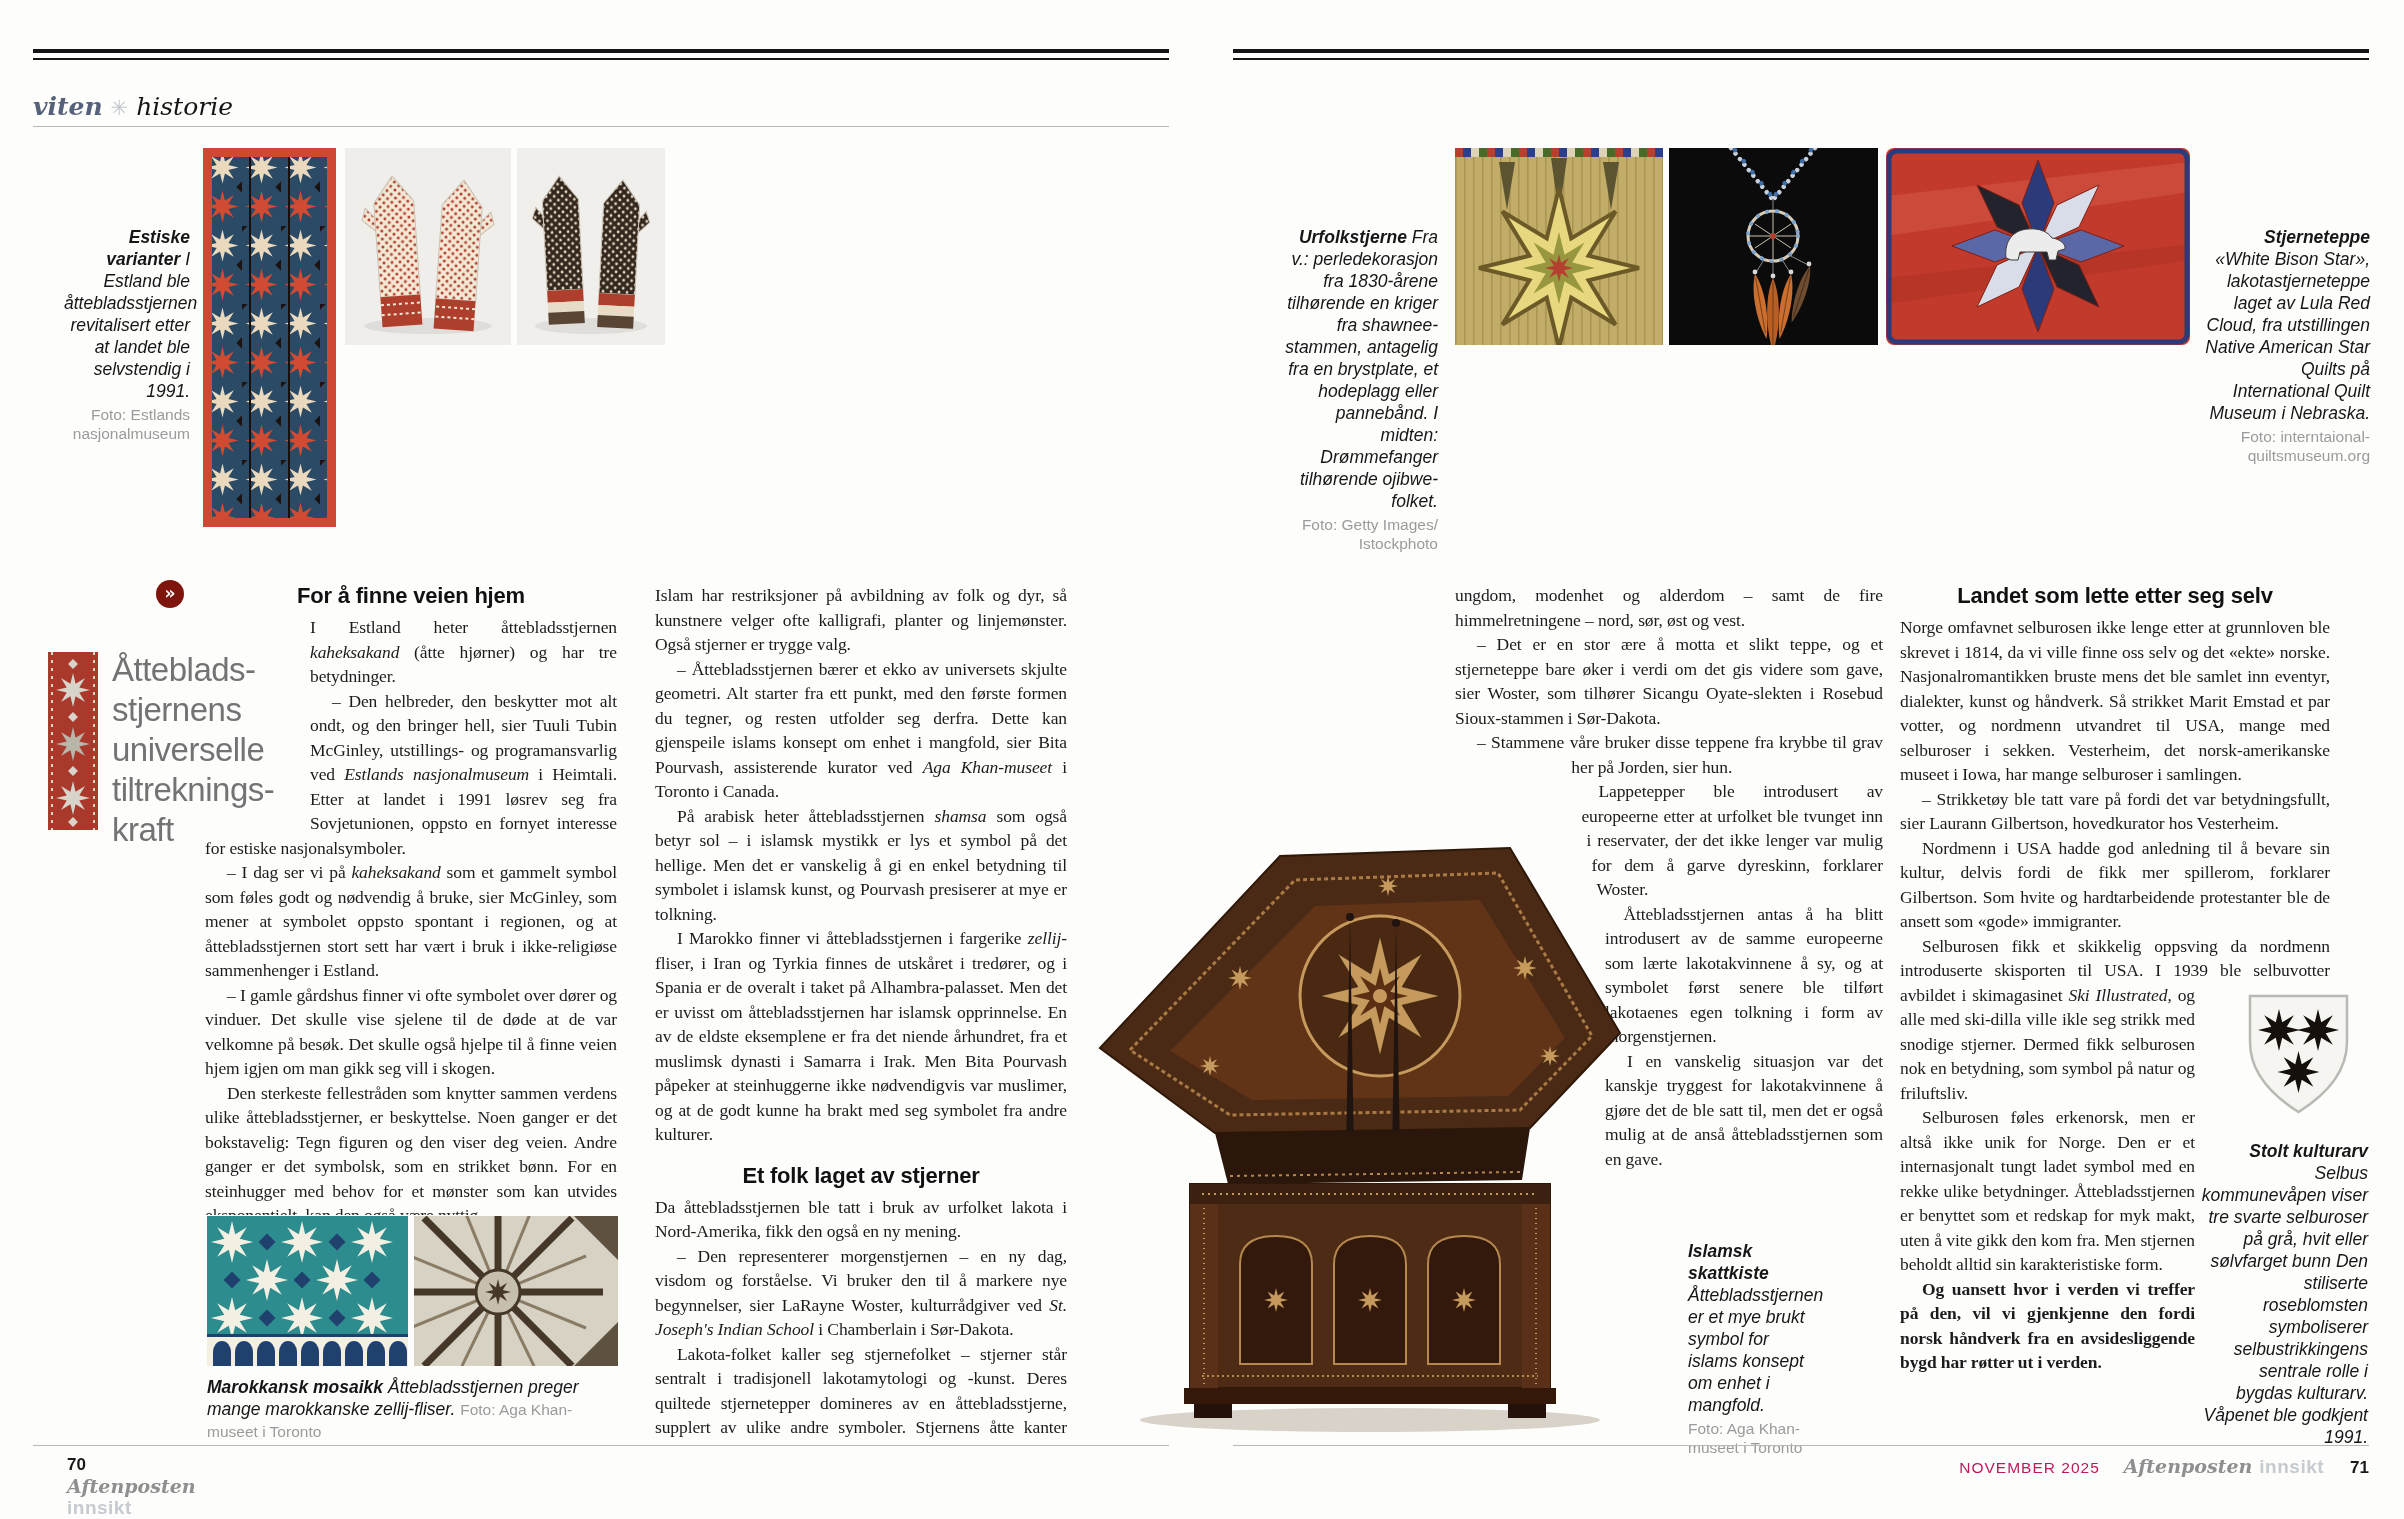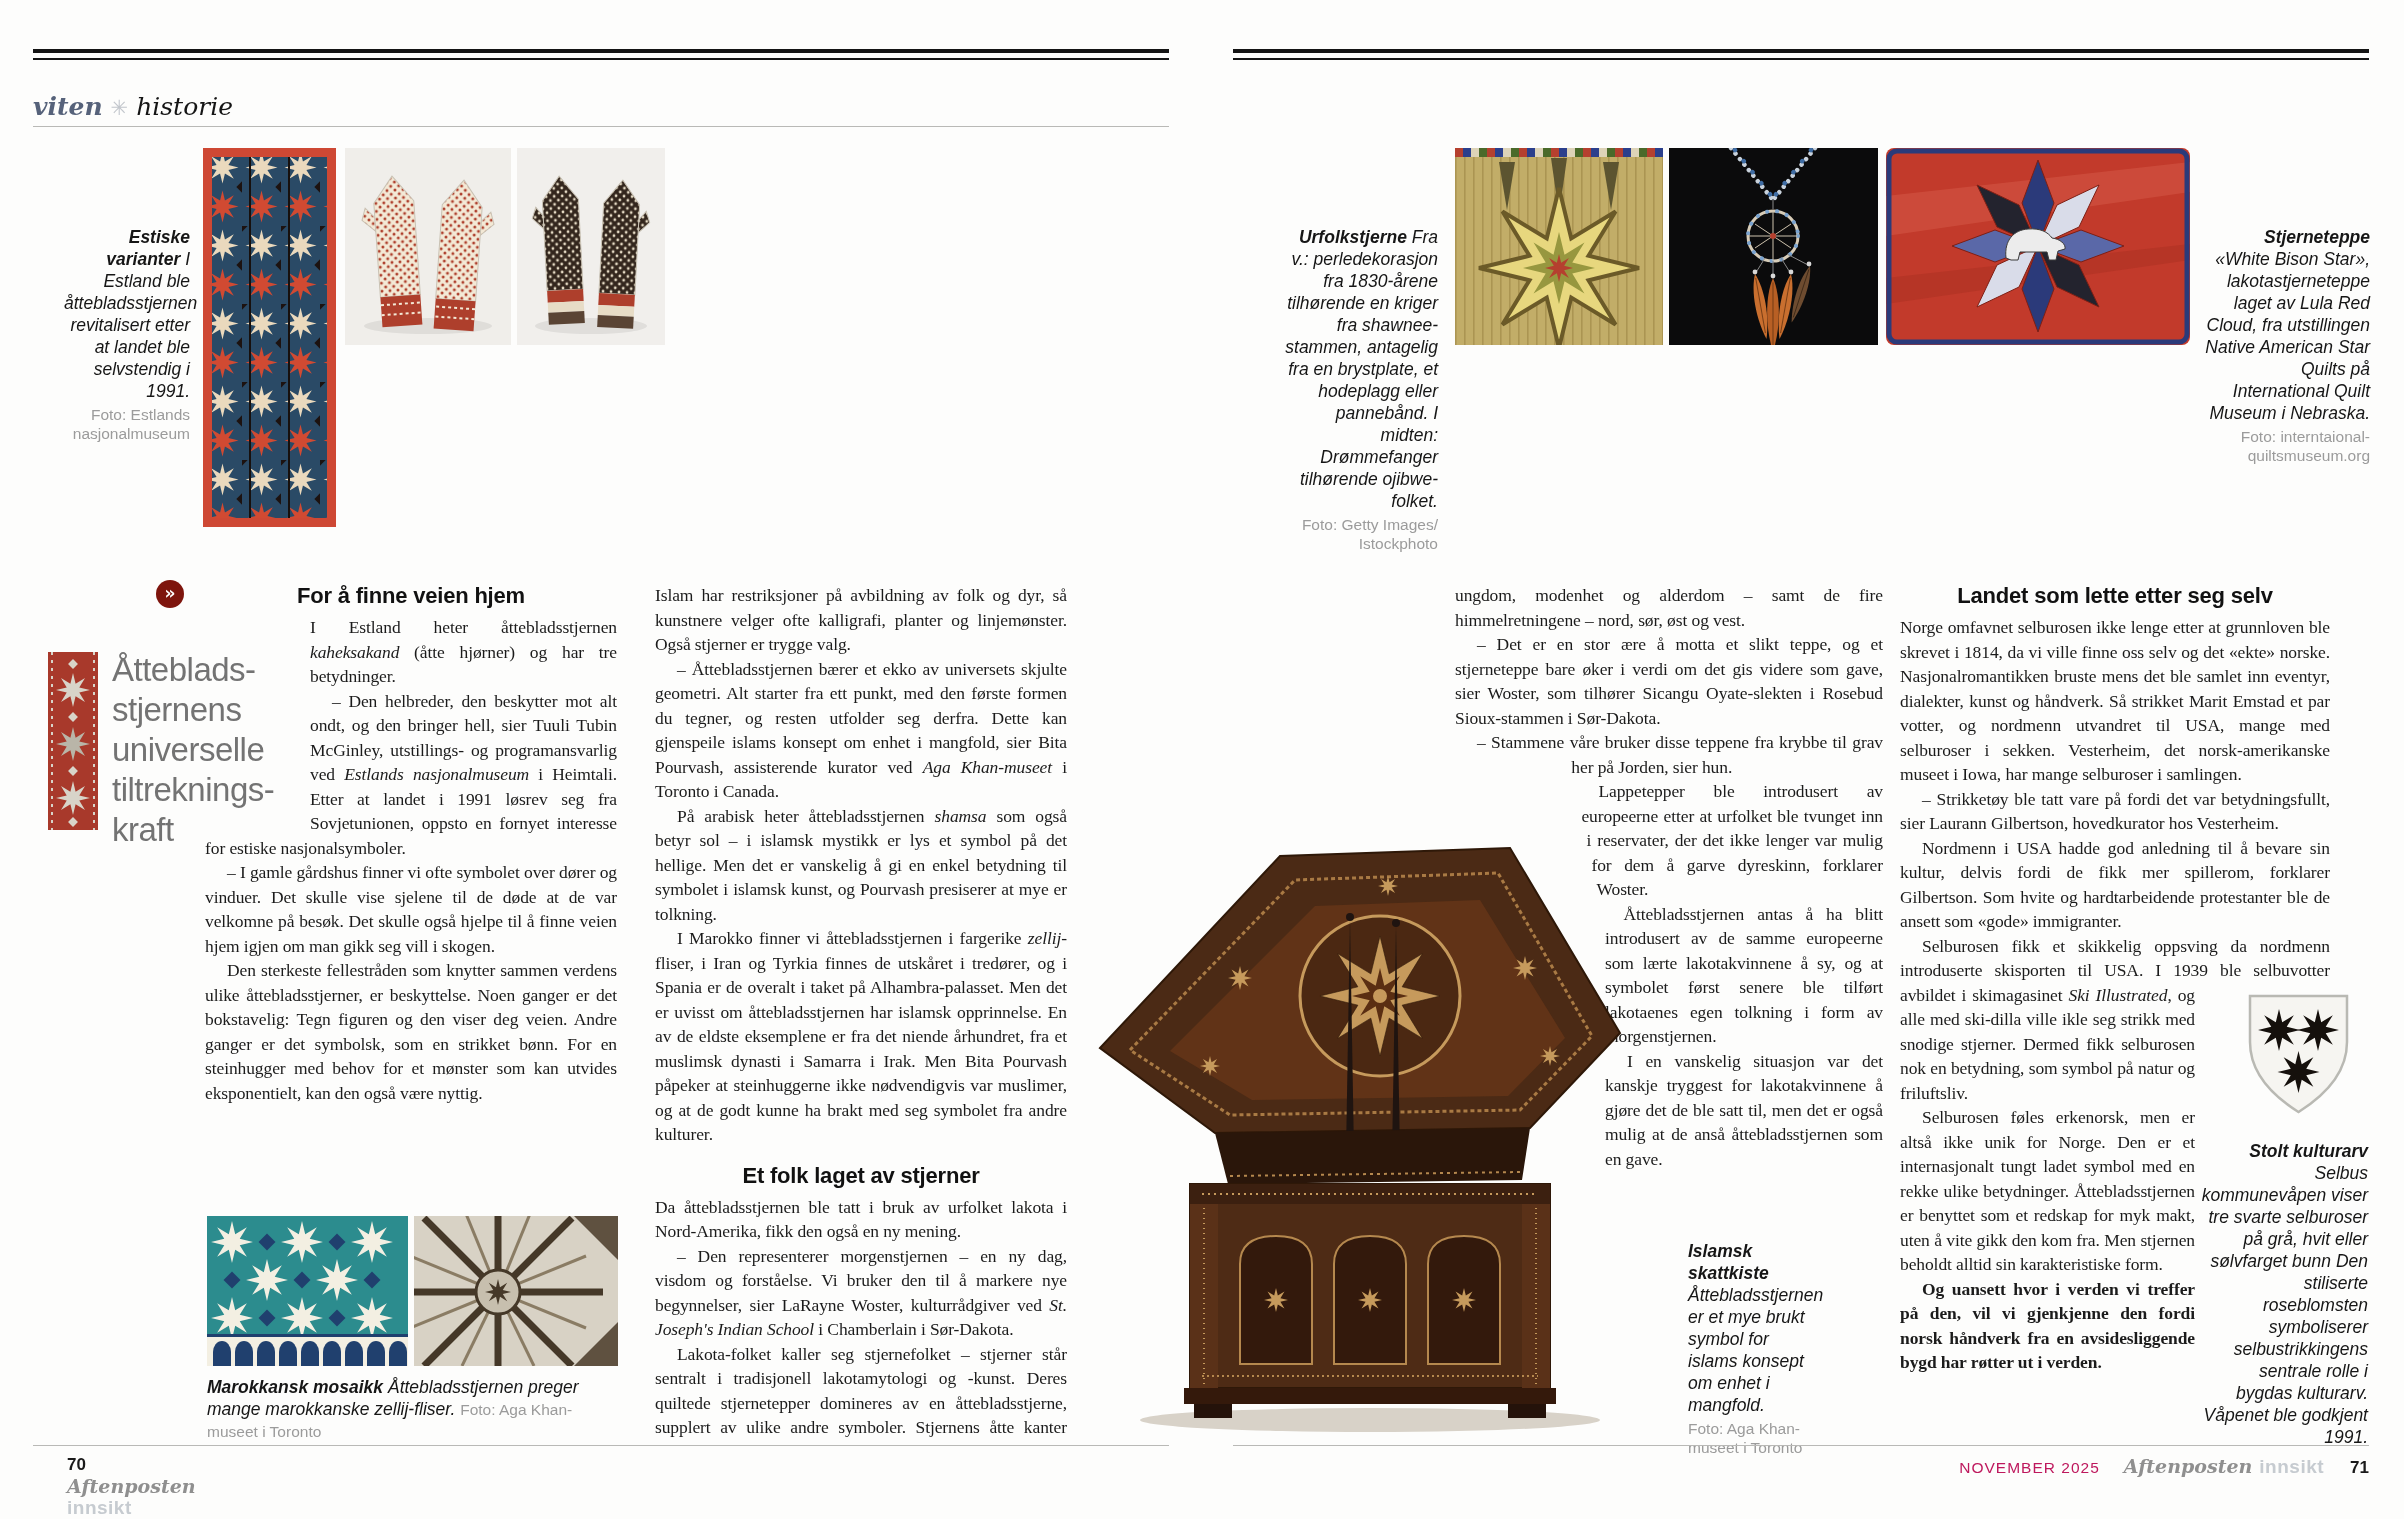--- a/index.html
+++ b/index.html
@@ -164,20 +164,21 @@
 stjernens
 universelle
 tiltreknings-
 kraft</div>
 
   <div class="col" style="left:205px;top:583px;width:412px;height:632px;">
     <div class="wrapspacer" style="float:left;width:105px;height:250px;shape-outside:polygon(0 45px,105px 45px,105px 250px,0 250px);shape-margin:10px;"></div>
   <h2 class="first">For å finne veien hjem</h2>
       <p class="ni">I Estland heter åttebladsstjernen <i>kaheksakand</i> (åtte hjørner) og har tre betydninger.</p>
       <p>– Den helbreder, den beskytter mot alt ondt, og den bringer hell, sier Tuuli Tubin McGinley, utstillings- og programansvarlig ved <i>Estlands nasjonalmuseum</i> i Heimtali. Etter at landet i 1991 løsrev seg fra Sovjetunionen, oppsto en fornyet interesse for estiske nasjonalsymboler.</p>
+      <p>– I dag ser vi på <i>kaheksakand</i> som et gammelt symbol som føles godt og nødvendig å bruke, sier McGinley, som mener at symbolet oppsto spontant i regionen, og at åttebladsstjernen stort sett har vært i bruk i ikke-religiøse sammenhenger i Estland.</p>
       <p>– I gamle gårdshus finner vi ofte symbolet over dører og vinduer. Det skulle vise sjelene til de døde at de var velkomne på besøk. Det skulle også hjelpe til å finne veien hjem igjen om man gikk seg vill i skogen.</p>
       <p>Den sterkeste fellestråden som knytter sammen verdens ulike åttebladsstjerner, er beskyttelse. Noen ganger er det bokstavelig: Tegn figuren og den viser deg veien. Andre ganger er det symbolsk, som en strikket bønn. For en steinhugger med behov for et mønster som kan utvides eksponentielt, kan den også være nyttig.</p>
     </div>
 
   <div class="col" style="left:655px;top:583px;width:412px;height:862px;">
       <p class="ni">Islam har restriksjoner på avbildning av folk og dyr, så kunstnere velger ofte kalligrafi, planter og linjemønster. Også stjerner er trygge valg.</p>
       <p>– Åttebladsstjernen bærer et ekko av universets skjulte geometri. Alt starter fra ett punkt, med den første formen du tegner, og resten utfolder seg derfra. Dette kan gjenspeile islams konsept om enhet i mangfold, sier Bita Pourvash, assisterende kurator ved <i>Aga Khan-museet</i> i Toronto i Canada.</p>
       <p>På arabisk heter åttebladsstjernen <i>shamsa</i> som også betyr sol – i islamsk mystikk er lys et symbol på det hellige. Men det er vanskelig å gi en enkel betydning til symbolet i islamsk kunst, og Pourvash presiserer at mye er tolkning.</p>
       <p>I Marokko finner vi åttebladsstjernen i fargerike <i>zellij</i>-fliser, i Iran og Tyrkia finnes de utskåret i tredører, og i Spania er de overalt i taket på Alhambra-palasset. Men det er uvisst om åttebladsstjernen har islamsk opprinnelse. En av de eldste eksemplene er fra det niende århundret, fra et muslimsk dynasti i Samarra i Irak. Men Bita Pourvash påpeker at steinhuggerne ikke nødvendigvis var muslimer, og at de godt kunne ha brakt med seg symbolet fra andre kulturer.</p>
       <h2>Et folk laget av stjerner</h2>

